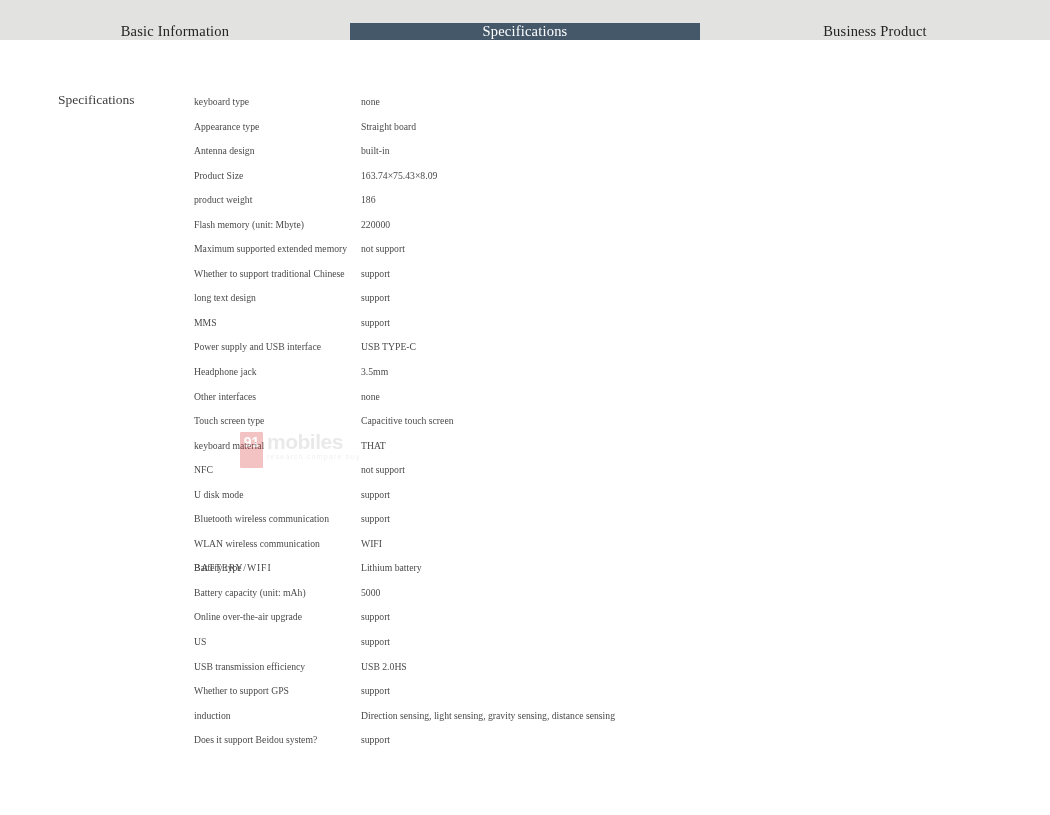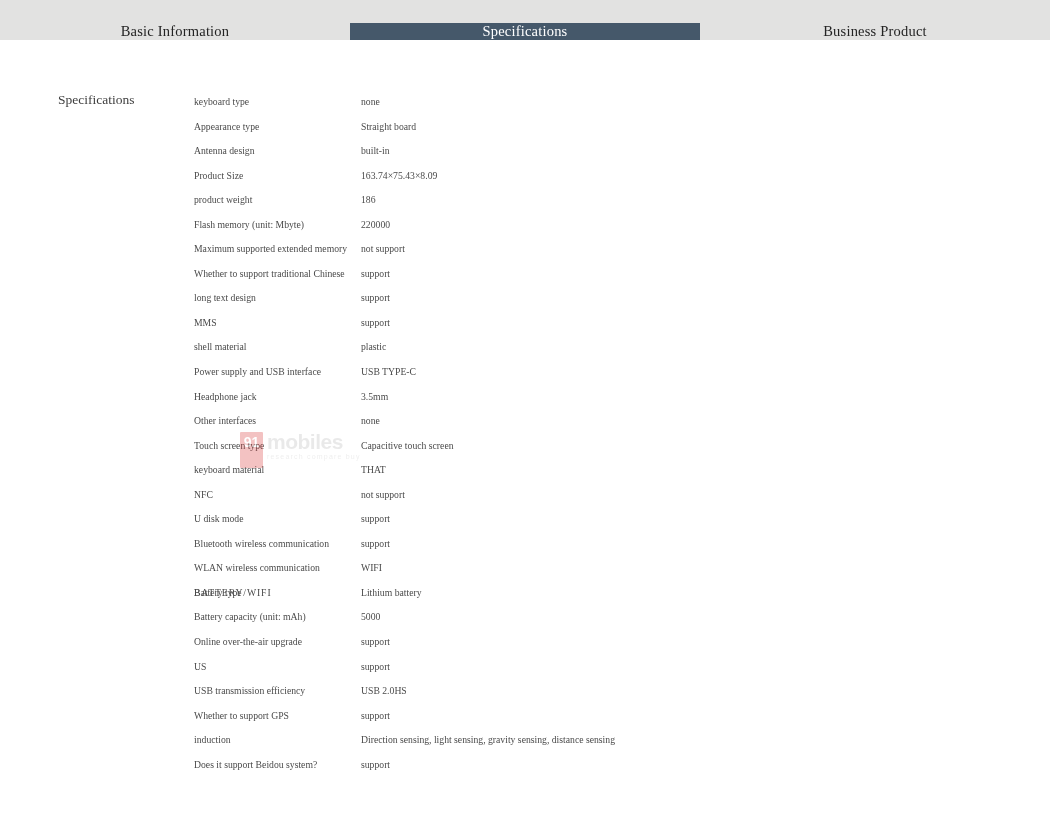--- a/index.html
+++ b/index.html
@@ -167,21 +167,20 @@
       <div class="spec-row"><div class="spec-key">keyboard type</div><div class="spec-val">none</div></div>
       <div class="spec-row"><div class="spec-key">Appearance type</div><div class="spec-val">Straight board</div></div>
       <div class="spec-row"><div class="spec-key">Antenna design</div><div class="spec-val">built-in</div></div>
       <div class="spec-row"><div class="spec-key">Product Size</div><div class="spec-val">163.74×75.43×8.09</div></div>
       <div class="spec-row"><div class="spec-key">product weight</div><div class="spec-val">186</div></div>
       <div class="spec-row"><div class="spec-key">Flash memory (unit: Mbyte)</div><div class="spec-val">220000</div></div>
       <div class="spec-row"><div class="spec-key">Maximum supported extended memory</div><div class="spec-val">not support</div></div>
       <div class="spec-row"><div class="spec-key">Whether to support traditional Chinese</div><div class="spec-val">support</div></div>
       <div class="spec-row"><div class="spec-key">long text design</div><div class="spec-val">support</div></div>
       <div class="spec-row"><div class="spec-key">MMS</div><div class="spec-val">support</div></div>
-      <div class="spec-row"><div class="spec-key">shell material</div><div class="spec-val">plastic</div></div>
       <div class="spec-row"><div class="spec-key">Power supply and USB interface</div><div class="spec-val">USB TYPE-C</div></div>
       <div class="spec-row"><div class="spec-key">Headphone jack</div><div class="spec-val">3.5mm</div></div>
       <div class="spec-row"><div class="spec-key">Other interfaces</div><div class="spec-val">none</div></div>
       <div class="spec-row"><div class="spec-key">Touch screen type</div><div class="spec-val">Capacitive touch screen</div></div>
       <div class="spec-row"><div class="spec-key">keyboard material</div><div class="spec-val">THAT</div></div>
       <div class="spec-row"><div class="spec-key">NFC</div><div class="spec-val">not support</div></div>
       <div class="spec-row"><div class="spec-key">U disk mode</div><div class="spec-val">support</div></div>
       <div class="spec-row"><div class="spec-key">Bluetooth wireless communication</div><div class="spec-val">support</div></div>
       <div class="spec-row"><div class="spec-key">WLAN wireless communication</div><div class="spec-val">WIFI</div></div>
       <div class="spec-row"><div class="spec-key overlap"><span class="lay-a">Battery type</span><span class="lay-b">BATTERY/WIFI</span></div><div class="spec-val">Lithium battery</div></div>

